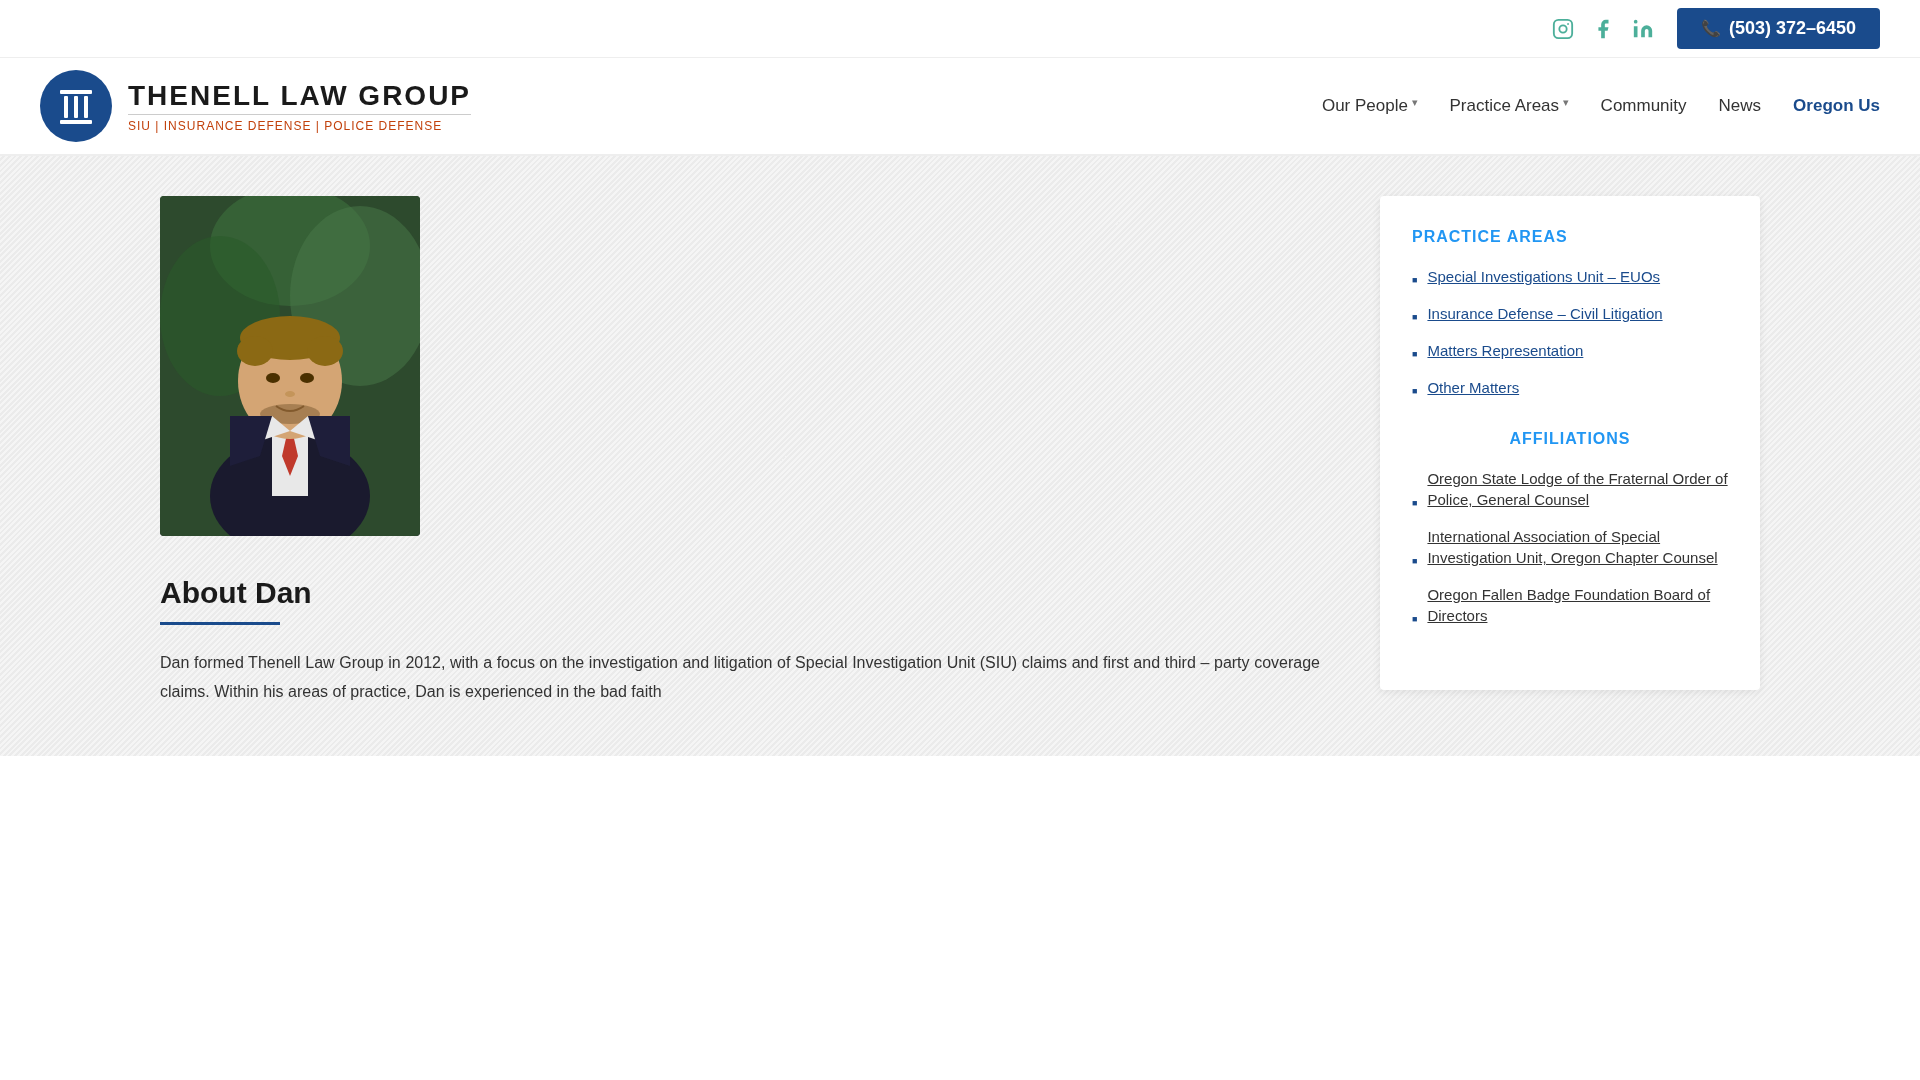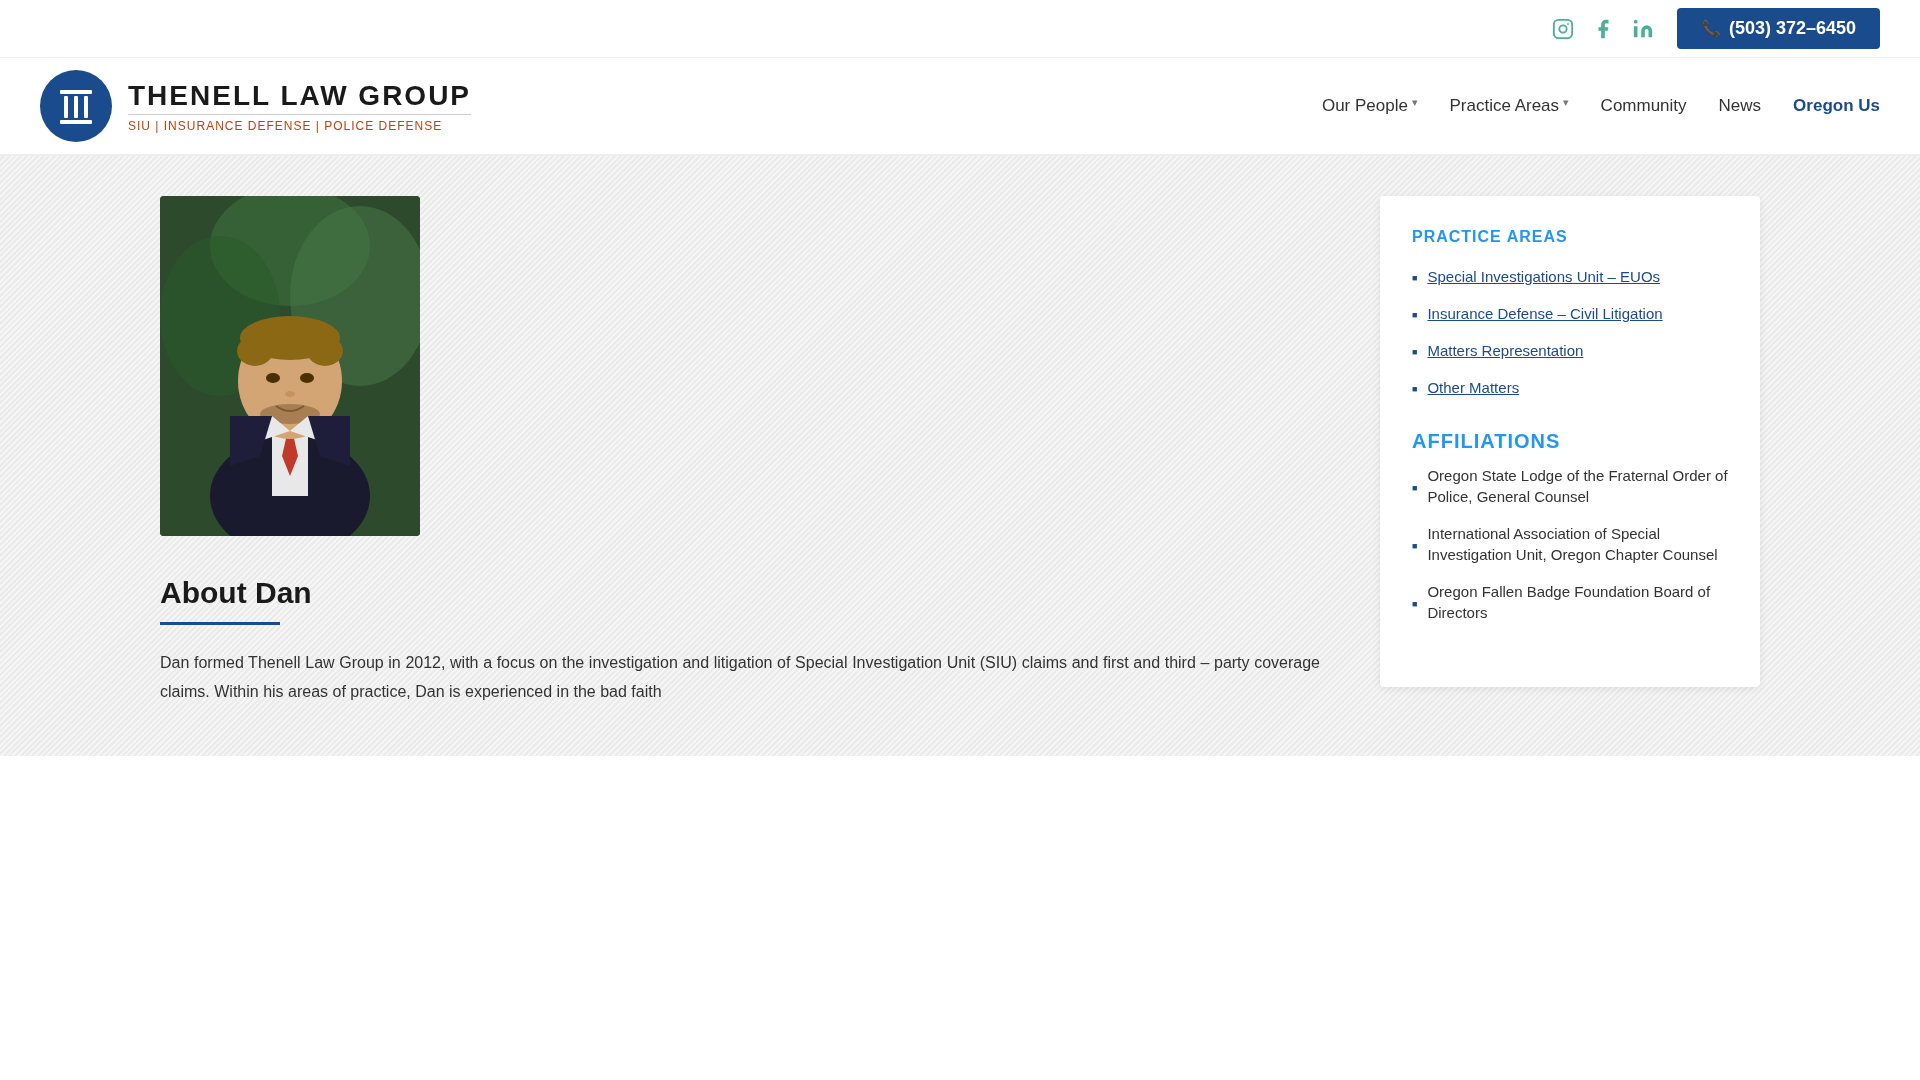--- a/index.html
+++ b/index.html
@@ -261,21 +261,21 @@
       margin-bottom: 20px;
     }
 
     .sidebar-list {
       list-style: none;
       margin-bottom: 32px;
     }
 
     .sidebar-list li {
       display: flex;
-      align-items: center;
+      align-items: flex-end;
       gap: 10px;
       margin-bottom: 16px;
       font-size: 15px;
       line-height: 1.4;
     }
 
     .sidebar-list li::before {
       content: '■';
       color: #1a4b8c;
       font-size: 9px;
@@ -284,29 +284,31 @@
     }
 
     .sidebar-list a {
       color: #1a4b8c;
       text-decoration: underline;
       cursor: pointer;
     }
 
     .sidebar-list .plain-text {
       color: #333;
+      text-decoration: underline;
     }
 
     .affiliations-title {
-      font-size: 20px;
+      font-size: 16px;
       font-weight: 800;
       color: #2196F3;
       letter-spacing: 1px;
       text-transform: uppercase;
-      margin-bottom: 12px;
+      margin-bottom: 20px;
+      text-align: center;
     }
   </style>
 </head>
 <body>
 
 <div class="top-bar">
   <div class="social-icons">
     <div class="social-icon" title="Instagram">
       <svg width="22" height="22" viewBox="0 0 24 24" fill="none" stroke="#4CAF9A" stroke-width="2" stroke-linecap="round" stroke-linejoin="round">
         <rect x="2" y="2" width="20" height="20" rx="5" ry="5"></rect>

